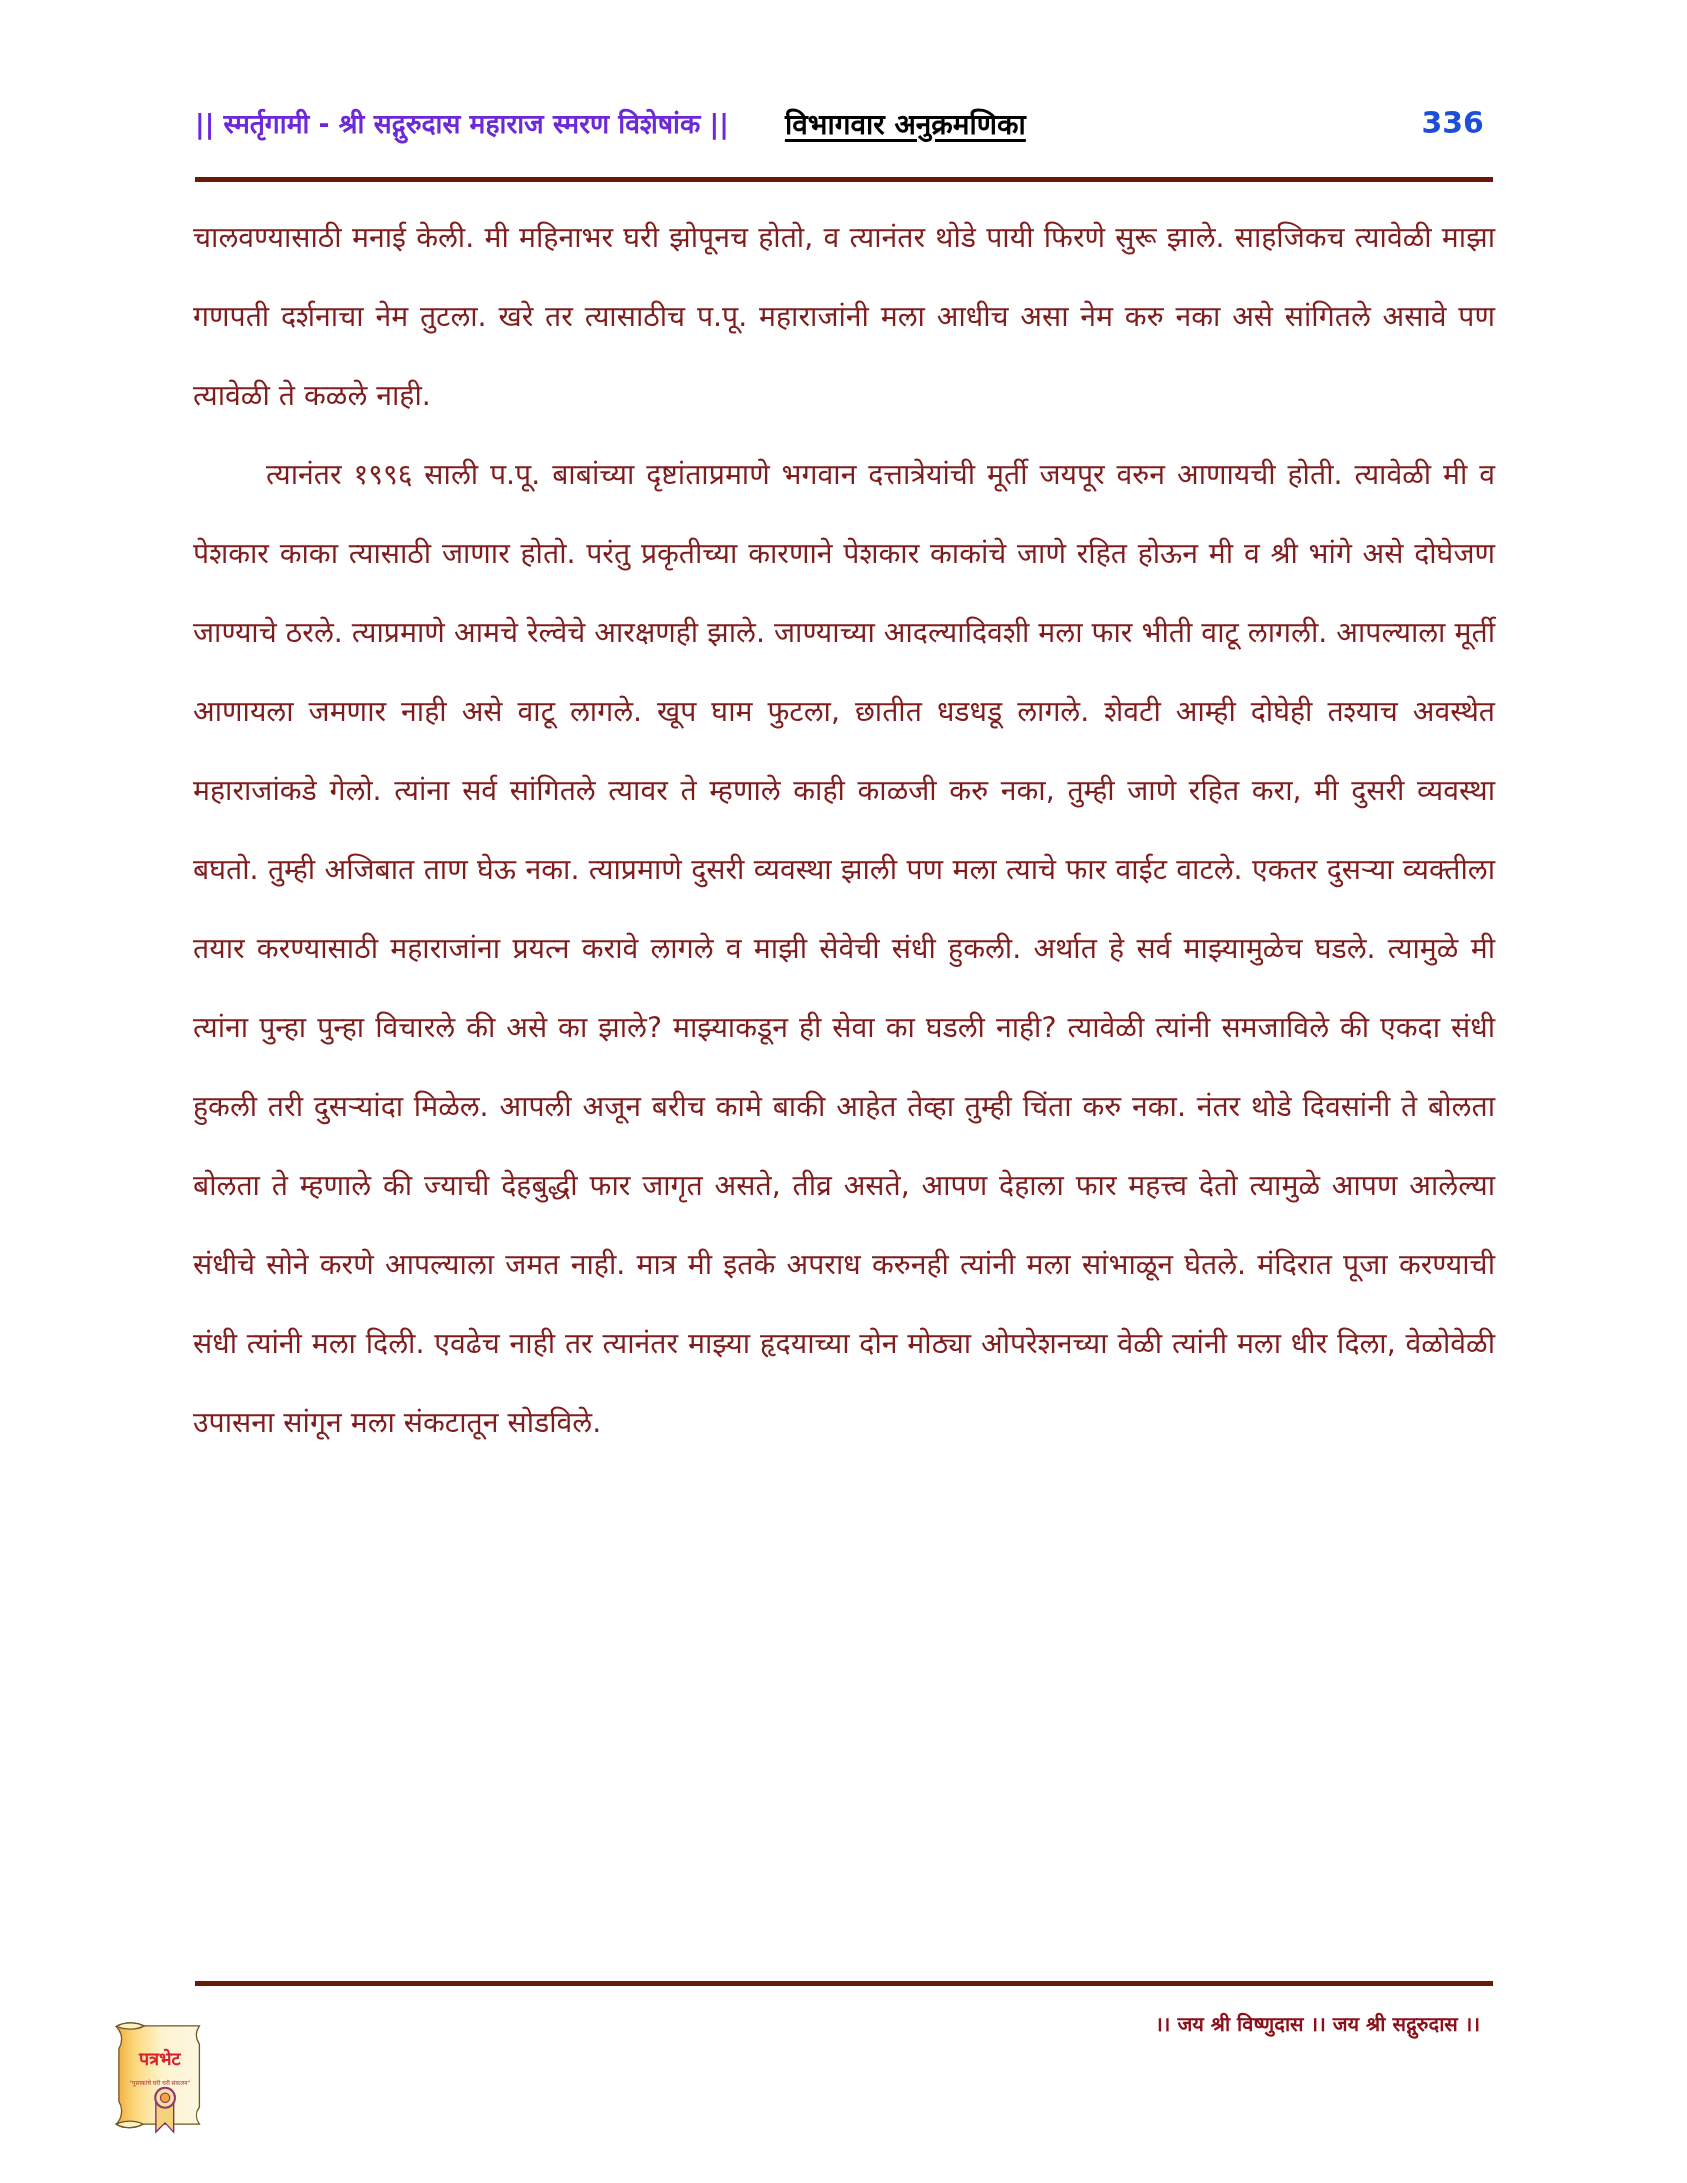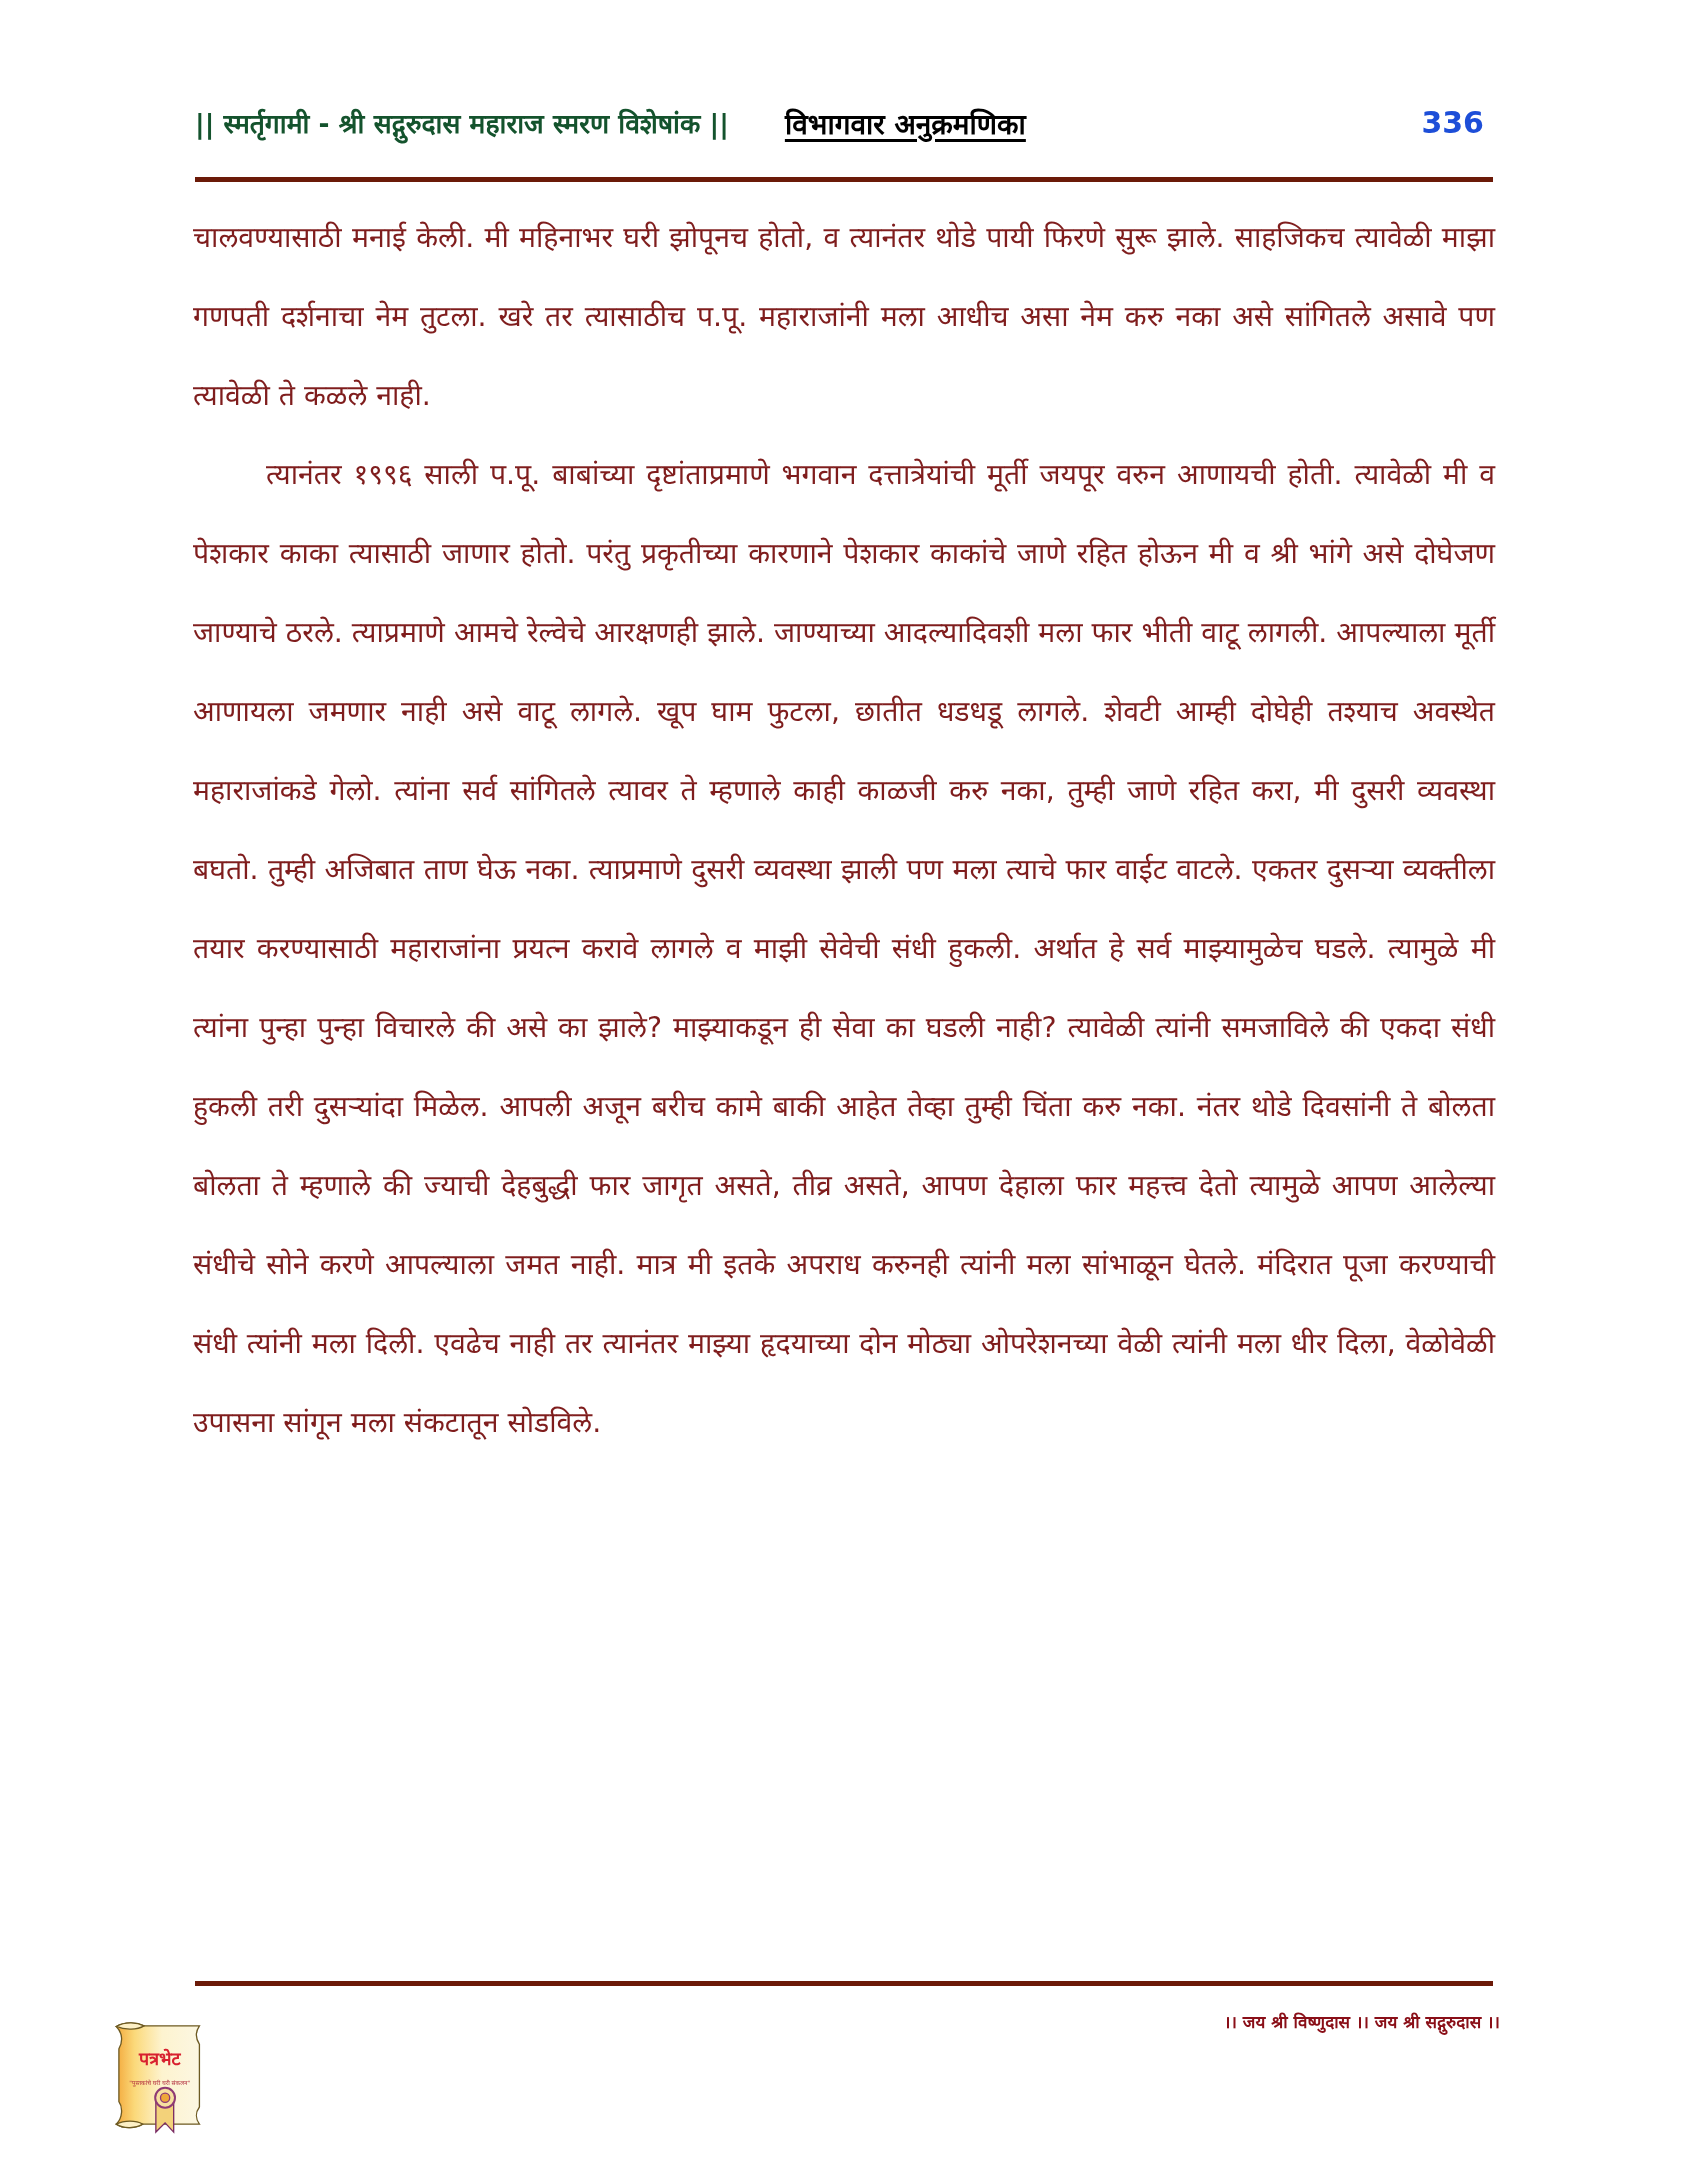--- a/index.html
+++ b/index.html
@@ -26,21 +26,21 @@
   .page-header {
     position: absolute;
     top: 86px;
     left: 195px;
     width: 1297px;
     height: 73px;
     display: flex;
     align-items: center;
   }
   .header-title {
-    color: #14532d;
+    color: #6d28d9;
     font-family: "DejaVu Sans", "Liberation Sans", sans-serif;
     font-size: 26.5px;
     font-weight: 700;
     letter-spacing: 0px;
     white-space: nowrap;
   }
   .header-index-link {
     margin-left: 56px;
     color: #000000;
     font-family: "DejaVu Sans", "Liberation Sans", sans-serif;
@@ -92,26 +92,26 @@
     text-indent: 73px;
   }
   .body-text p.last-line {
     text-align: left;
   }
 
   
   .footer-mantra {
     position: absolute;
     top: 2010px;
-    left: 202px;
+    left: 182px;
     width: 1298px;
     text-align: right;
     color: #8a0f18;
     font-family: "DejaVu Sans", "Liberation Sans", sans-serif;
-    font-size: 17px;
+    font-size: 20px;
     font-weight: 700;
     padding-right: 12px;
   }
 
   
   .footer-logo {
     position: absolute;
     left: 99px;
     top: 2008px;
     width: 119px;

